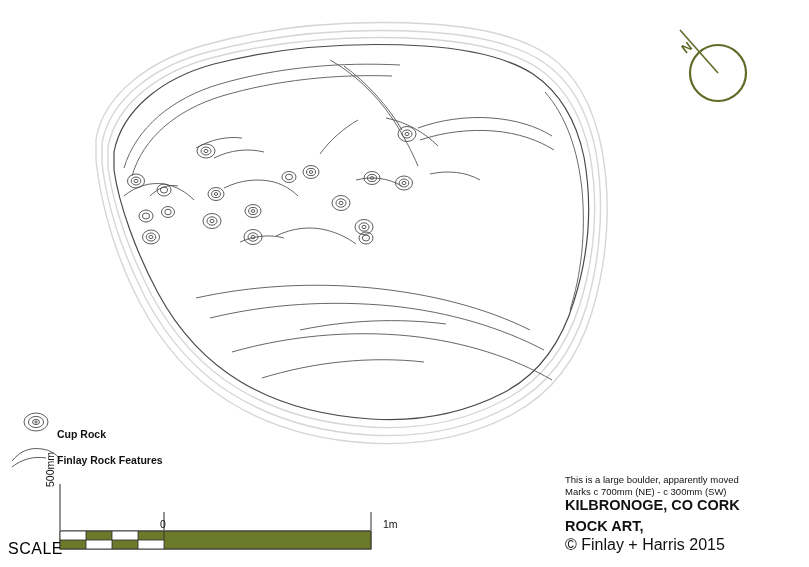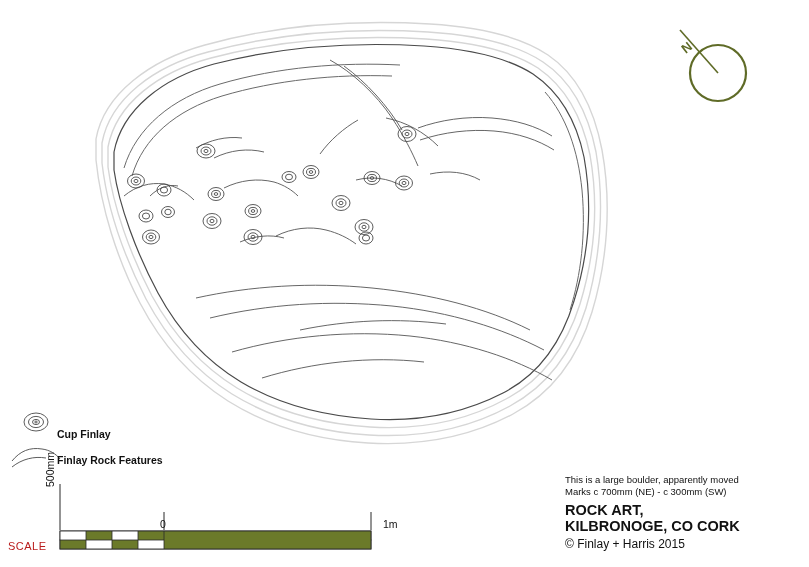--- a/index.html
+++ b/index.html
@@ -20,37 +20,37 @@
     font-size:13px;font-weight:bold;color:#5f6b27;
     transform:rotate(-38deg);transform-origin:center center;
     letter-spacing:0px;
   }
 
   
   #legend-cup-label{left:57px;top:428px;font-size:10.5px;font-weight:bold;color:#111;}
   #legend-nat-label{left:57px;top:454px;font-size:10.5px;font-weight:bold;color:#111;}
 
   
-  #scale-word{left:8px;top:540px;font-size:11px;color:#b91c1c;letter-spacing:0.5px;}
+  #scale-word{left:8px;top:540px;font-size:16px;color:#000000;letter-spacing:0.5px;}
   .tick-label{
     font-size:10.5px;color:#111;font-weight:normal;
   }
   #lab-500{
     left:44px;top:487px;
     transform:rotate(-90deg);transform-origin:left top;
     white-space:nowrap;
   }
   #lab-0{left:160px;top:518px;}
   #lab-1m{left:383px;top:518px;}
 
   
   #caption{left:565px;top:474px;width:244px;color:#111;}
   #caption .line-small{font-size:9.5px;font-weight:normal;line-height:11.5px;}
   #caption .title{font-size:14.5px;font-weight:bold;line-height:16px;margin-top:5px;}
-  #caption .credit{font-size:12px;line-height:13px;margin-top:4px;}
+  #caption .credit{font-size:16px;line-height:13px;margin-top:4px;}
 </style>
 </head>
 <body>
 
 <div id="stage">
 
   <svg class="abs" style="left:0;top:0;" width="809" height="567" viewBox="0 0 809 567">
 
     <g fill="none" stroke="#d6d6d6" stroke-width="1.4">
       <path d="M96,139 C104,94 150,60 205,45 C280,24 360,20 430,24 C478,27 520,36 548,55
@@ -206,21 +206,21 @@
       <ellipse cx="26" cy="17" rx="12" ry="9"></ellipse>
       <ellipse cx="26" cy="17" rx="7.5" ry="5.6"></ellipse>
       <ellipse cx="26" cy="17" rx="3.5" ry="2.6"></ellipse>
       <ellipse cx="26" cy="17" rx="1.2" ry="1"></ellipse>
     </g>
     <g fill="none" stroke="#4a4a4a" stroke-width="0.9">
       <path d="M2,56 C10,46 20,42 32,44 C40,45 46,49 50,54"></path>
       <path d="M2,62 C12,54 24,51 36,53"></path>
     </g>
   </svg>
-  <div class="abs" id="legend-cup-label">Cup Finlay</div>
+  <div class="abs" id="legend-cup-label">Cup Rock</div>
   <div class="abs" id="legend-nat-label">Finlay Rock Features</div>
 
   <div class="abs" id="scale-word">SCALE</div>
 
   <svg class="abs" style="left:40px;top:478px;" width="350" height="80" viewBox="0 0 350 80">
 
     <line x1="20" y1="6" x2="20" y2="52" stroke="#111" stroke-width="0.9"></line>
     <line x1="124" y1="34" x2="124" y2="52" stroke="#111" stroke-width="0.9"></line>
     <line x1="331" y1="34" x2="331" y2="52" stroke="#111" stroke-width="0.9"></line>
 
@@ -247,18 +247,18 @@
     <line x1="124" y1="53" x2="124" y2="71" stroke="#2a2a2a" stroke-width="0.8"></line>
   </svg>
 
   <div class="abs tick-label" id="lab-500">500mm</div>
   <div class="abs tick-label" id="lab-0">0</div>
   <div class="abs tick-label" id="lab-1m">1m</div>
 
   <div class="abs" id="caption">
     <div class="line-small">This is a large boulder, apparently moved</div>
     <div class="line-small">Marks c 700mm (NE) - c 300mm (SW)</div>
+    <div class="title" style="margin-top:0">KILBRONOGE, CO CORK</div>
     <div class="title">ROCK ART,</div>
-    <div class="title" style="margin-top:0">KILBRONOGE, CO CORK</div>
     <div class="credit">© Finlay + Harris 2015</div>
   </div>
 
 </div>
 
 </body></html>

